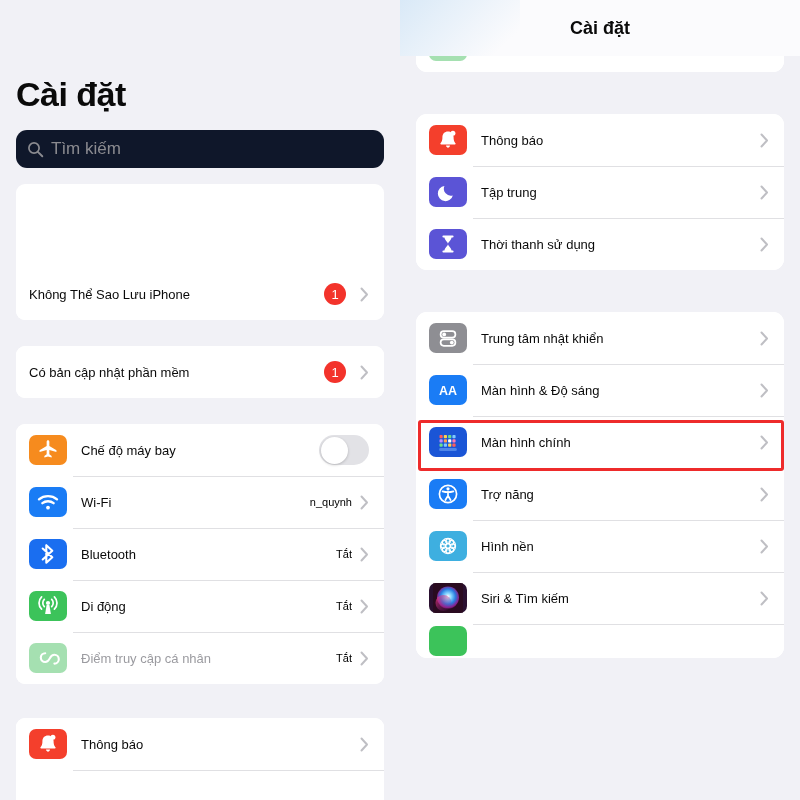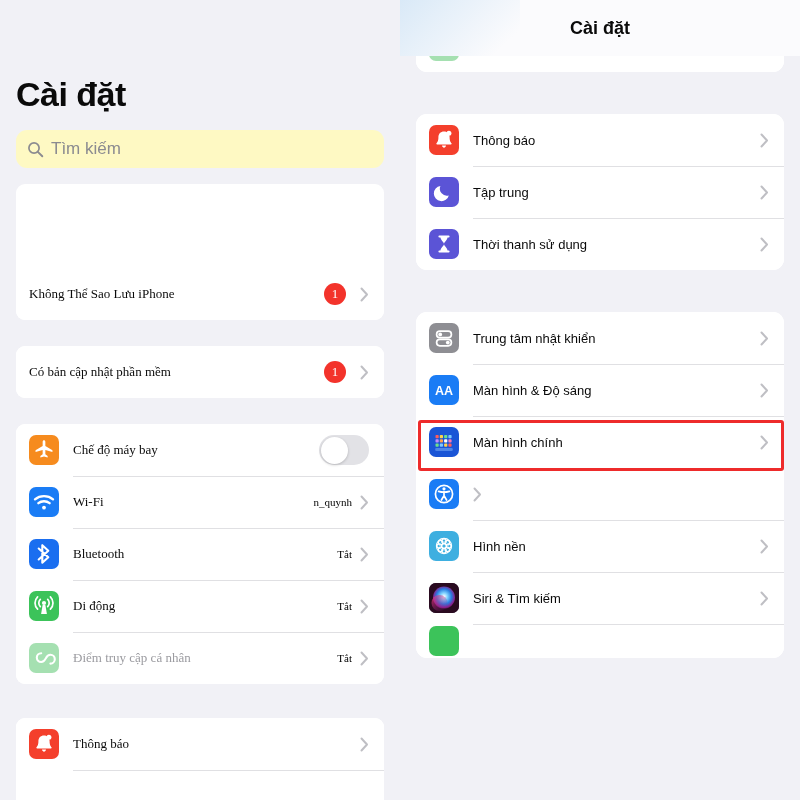--- a/index.html
+++ b/index.html
@@ -30,60 +30,59 @@
     color: #0a0a0a;
     letter-spacing: -0.5px;
     padding: 0 0 0 16px;
     margin-top: 74px;
     line-height: 40px;
   }
 
   .searchbar {
     margin: 16px 16px 0 16px;
     height: 38px;
-    background: #fef9c3;
+    background: #0f172a;
     border-radius: 11px;
     display: flex;
     align-items: center;
     padding: 0 11px;
     gap: 7px;
   }
   .search-glyph { width: 17px; height: 17px; flex: 0 0 auto; }
   .search-placeholder {
     font-size: 17px;
     color: #8b8b90;
   }
 
   .card {
     margin: 0 16px;
     background: #ffffff;
     border-radius: 9px;
     overflow: hidden;
-    font-family: Liberation Serif, serif;
   }
   .card-blank { height: 84px; }
 
   .row {
     position: relative;
     display: flex;
     align-items: center;
     min-height: 52px;
     padding: 0 13px 0 13px;
     background: #ffffff;
   }
   .row + .row::before {
     content: "";
     position: absolute;
     left: 57px; right: 0; top: 0;
     height: 1px;
     background: #e0e0e3;
   }
 
   .row-icon {
-    width: 30px; height: 30px;
+    width: 38px; height: 30px;
     border-radius: 7px;
     flex: 0 0 auto;
     margin-right: 14px;
     display: flex; align-items: center; justify-content: center;
     overflow: hidden;
   }
   .row-label {
     font-size: 13px;
     color: #0a0a0a;
     flex: 1 1 auto;
@@ -454,20 +453,21 @@
 
         <div class="row">
           <span class="row-icon" style="background:#1a7cf5">
             <svg class="ic-full" viewBox="0 0 30 30">
               <circle cx="15" cy="15" r="8.6" fill="none" stroke="#fff" stroke-width="1.7"></circle>
               <circle cx="15" cy="9.8" r="1.6" fill="#fff"></circle>
               <path d="M9.6 12.4c3.6 1.1 7.2 1.1 10.8 0" stroke="#fff" stroke-width="1.7" stroke-linecap="round" fill="none"></path>
               <path d="M15 12.6v4.2l-2.6 4.2M15 16.8l2.6 4.2" stroke="#fff" stroke-width="1.7" stroke-linecap="round" fill="none"></path>
             </svg>
           </span>
+          <span class="row-label">Trợ năng</span>
           <svg class="chevron" viewBox="0 0 9 15">
             <polyline points="1.5,1.5 7,7.5 1.5,13.5" fill="none" stroke="#bfbfc4" stroke-width="2" stroke-linecap="round" stroke-linejoin="round"></polyline>
           </svg>
         </div>
 
         <div class="row">
           <span class="row-icon" style="background:#3eafe0">
             <svg class="ic-full" viewBox="0 0 30 30">
               <g fill="none" stroke="#fff" stroke-width="1.15">
                 <circle cx="15" cy="15" r="7.6"></circle>

